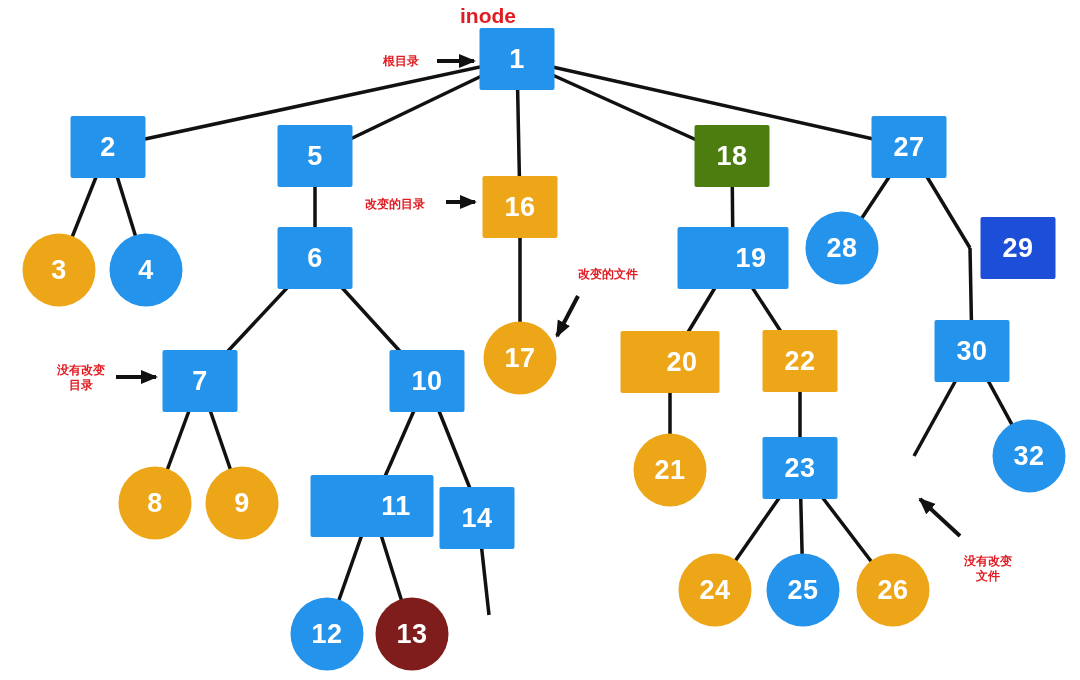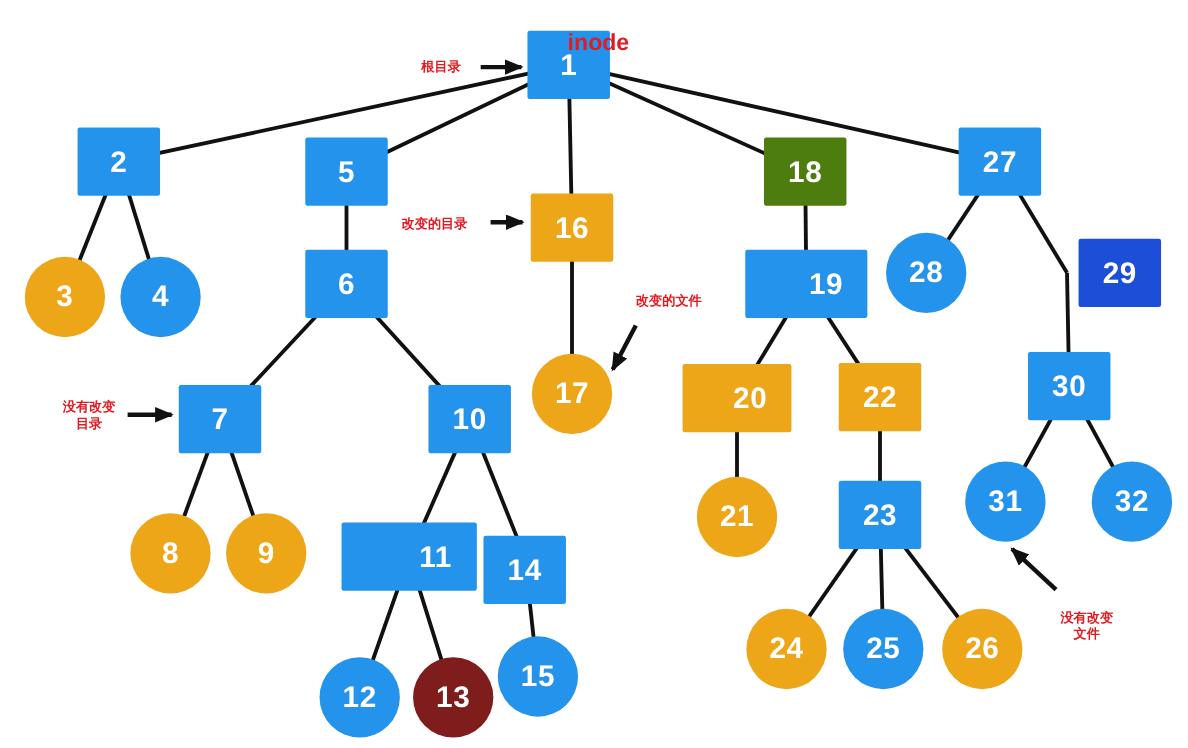--- a/index.html
+++ b/index.html
@@ -101,39 +101,37 @@
     <div class="node square" style="left: 315px; top: 156px; background: rgb(36, 147, 235); color: rgb(255, 255, 255);">5</div>
     <div class="node square" style="left: 315px; top: 258px; background: rgb(36, 147, 235); color: rgb(255, 255, 255);">6</div>
     <div class="node square" style="left: 200px; top: 381px; background: rgb(36, 147, 235); color: rgb(255, 255, 255);">7</div>
     <div class="node circle" style="left: 155px; top: 503px; background: rgb(238, 166, 25); color: rgb(255, 255, 255);">8</div>
     <div class="node circle" style="left: 242px; top: 503px; background: rgb(238, 166, 25); color: rgb(255, 255, 255);">9</div>
     <div class="node square" style="left: 427px; top: 381px; background: rgb(36, 147, 235); color: rgb(255, 255, 255);">10</div>
     <div class="node square" style="left: 372px; top: 506px; background: rgb(36, 147, 235); color: rgb(255, 255, 255); padding-left: 48px;">11</div>
     <div class="node circle" style="left: 327px; top: 634px; background: rgb(36, 147, 235); color: rgb(255, 255, 255);">12</div>
     <div class="node circle" style="left: 412px; top: 634px; background: #7f1d1d; color: rgb(255, 255, 255);">13</div>
     <div class="node square" style="left: 477px; top: 506px; background: rgb(36, 147, 235); color: rgb(255, 255, 255); margin-top: 12px;">14</div>
-    <div class="node circle" style="left: 489px; top: 615px; background: rgb(36, 147, 235); color: rgb(255, 255, 255);">15</div>
     <div class="node square" style="left: 520px; top: 207px; background: rgb(238, 166, 25); color: rgb(255, 255, 255);">16</div>
     <div class="node circle" style="left: 520px; top: 358px; background: rgb(238, 166, 25); color: rgb(255, 255, 255);">17</div>
     <div class="node square" style="left: 732px; top: 156px; background: #4d7c0f; color: rgb(255, 255, 255);">18</div>
     <div class="node square" style="left: 733px; top: 258px; background: rgb(36, 147, 235); color: rgb(255, 255, 255); padding-left: 36px;">19</div>
     <div class="node square" style="left: 670px; top: 362px; background: rgb(238, 166, 25); color: rgb(255, 255, 255); padding-left: 24px;">20</div>
     <div class="node circle" style="left: 670px; top: 470px; background: rgb(238, 166, 25); color: rgb(255, 255, 255);">21</div>
     <div class="node square" style="left: 800px; top: 361px; background: rgb(238, 166, 25); color: rgb(255, 255, 255);">22</div>
     <div class="node square" style="left: 800px; top: 468px; background: rgb(36, 147, 235); color: rgb(255, 255, 255);">23</div>
     <div class="node circle" style="left: 715px; top: 590px; background: rgb(238, 166, 25); color: rgb(255, 255, 255);">24</div>
     <div class="node circle" style="left: 803px; top: 590px; background: rgb(36, 147, 235); color: rgb(255, 255, 255);">25</div>
     <div class="node circle" style="left: 893px; top: 590px; background: rgb(238, 166, 25); color: rgb(255, 255, 255);">26</div>
     <div class="node square" style="left: 909px; top: 147px; background: rgb(36, 147, 235); color: rgb(255, 255, 255);">27</div>
     <div class="node circle" style="left: 842px; top: 248px; background: rgb(36, 147, 235); color: rgb(255, 255, 255);">28</div>
     <div class="node square" style="left: 970px; top: 248px; background: #1d4ed8; color: rgb(255, 255, 255); margin-left: 48px;">29</div>
     <div class="node square" style="left: 972px; top: 351px; background: rgb(36, 147, 235); color: rgb(255, 255, 255);">30</div>
-    <div class="node circle" style="left: 914px; top: 456px; background: rgb(36, 147, 235); color: rgb(255, 255, 255);">31</div>
     <div class="node circle" style="left: 1029px; top: 456px; background: rgb(36, 147, 235); color: rgb(255, 255, 255);">32</div>
-    <div class="annotation title" style="left: 544px; top: 16px; color: rgb(225, 27, 34); margin-top: 24px;">inode</div>
+    <div class="annotation title" style="left: 488px; top: 16px; color: rgb(225, 27, 34);">inode</div>
     <div class="annotation" style="left: 401px; top: 61px; color: rgb(225, 27, 34);">根目录</div>
     <div class="annotation" style="left: 395px; top: 204px; color: rgb(225, 27, 34);">改变的目录</div>
     <div class="annotation" style="left: 608px; top: 274px; color: rgb(225, 27, 34);">改变的文件</div>
     <div class="annotation" style="left: 81px; top: 378px; color: rgb(225, 27, 34);">没有改变
 目录</div>
     <div class="annotation" style="left: 988px; top: 569px; color: rgb(225, 27, 34);">没有改变
 文件</div>
   </div>
 
 </body></html>

